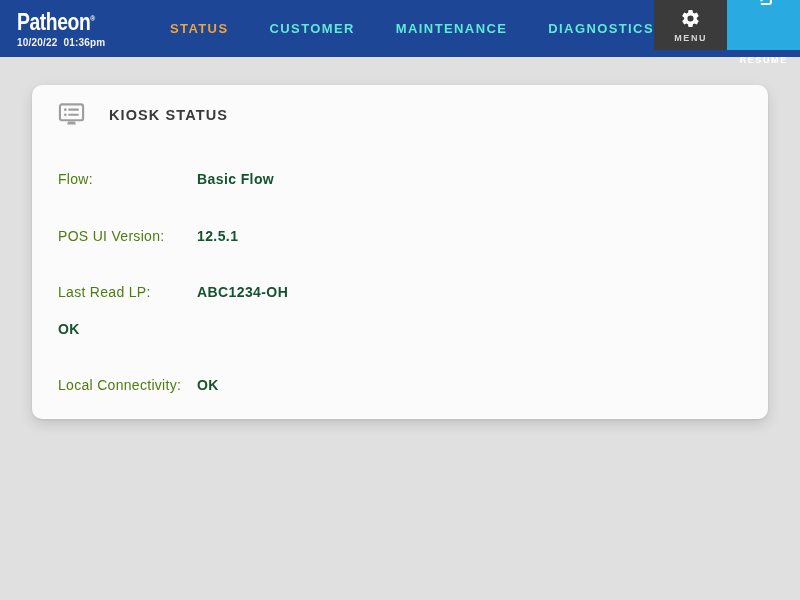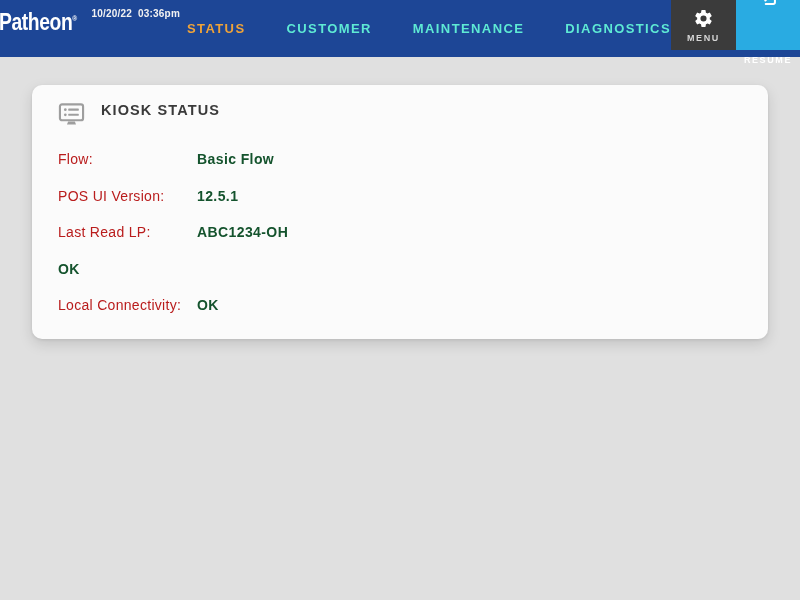--- a/index.html
+++ b/index.html
@@ -13,22 +13,22 @@
   .navbar {
     height: 57px;
     background: #1d4696;
     display: flex;
     align-items: stretch;
   }
   .logo-block {
     width: 180px;
     padding: 6px 0 0 17px;
     display: flex;
+    flex-direction: column;
     color: #ffffff;
-    justify-content: flex-end;
   }
   .brand {
     font-size: 23px;
     font-weight: bold;
     letter-spacing: -0.5px;
     transform: scaleX(0.84);
     transform-origin: left center;
     line-height: 26px;
     white-space: nowrap;
   }
@@ -85,55 +85,56 @@
   .card {
     width: 736px;
     min-height: 237px;
     background: #fbfbfb;
     border-radius: 10px;
     box-shadow: 0 5px 14px rgba(0,0,0,0.13), 0 1px 3px rgba(0,0,0,0.08);
     padding: 17px 26px 26px 26px;
   }
   .card-header {
     display: flex;
-    align-items: flex-start;
-    gap: 16px;
+    align-items: center;
+    gap: 24px;
   }
   .card-title {
     font-size: 14.5px;
     font-weight: bold;
     letter-spacing: 1.1px;
     color: #3a3a3a;
   }
   .card-rows { margin-top: 24px; }
   .status-row {
     display: flex;
     align-items: baseline;
     margin-bottom: 20.5px;
     font-size: 14px;
   }
   .status-row:last-child { margin-bottom: 0; }
   .row-label {
     width: 139px;
-    color: #b91c1c;
+    color: #4d7c0f;
     letter-spacing: 0.3px;
+    margin-top: 20px;
   }
   .row-value {
     font-weight: bold;
     color: #14532d;
     letter-spacing: 0.4px;
   }
 </style>
 </head>
 <body>
 
 <header class="navbar">
   <div class="logo-block">
     <div class="brand"><span>Patheon</span><sup>®</sup></div>
-    <div class="datetime">10/20/22  03:36pm</div>
+    <div class="datetime">10/20/22  01:36pm</div>
   </div>
 
   <nav class="nav-items">
     <div class="nav-item active">STATUS</div>
     <div class="nav-item">CUSTOMER</div>
     <div class="nav-item">MAINTENANCE</div>
     <div class="nav-item">DIAGNOSTICS</div>
   </nav>
 
   <button class="action-btn menu-btn">

